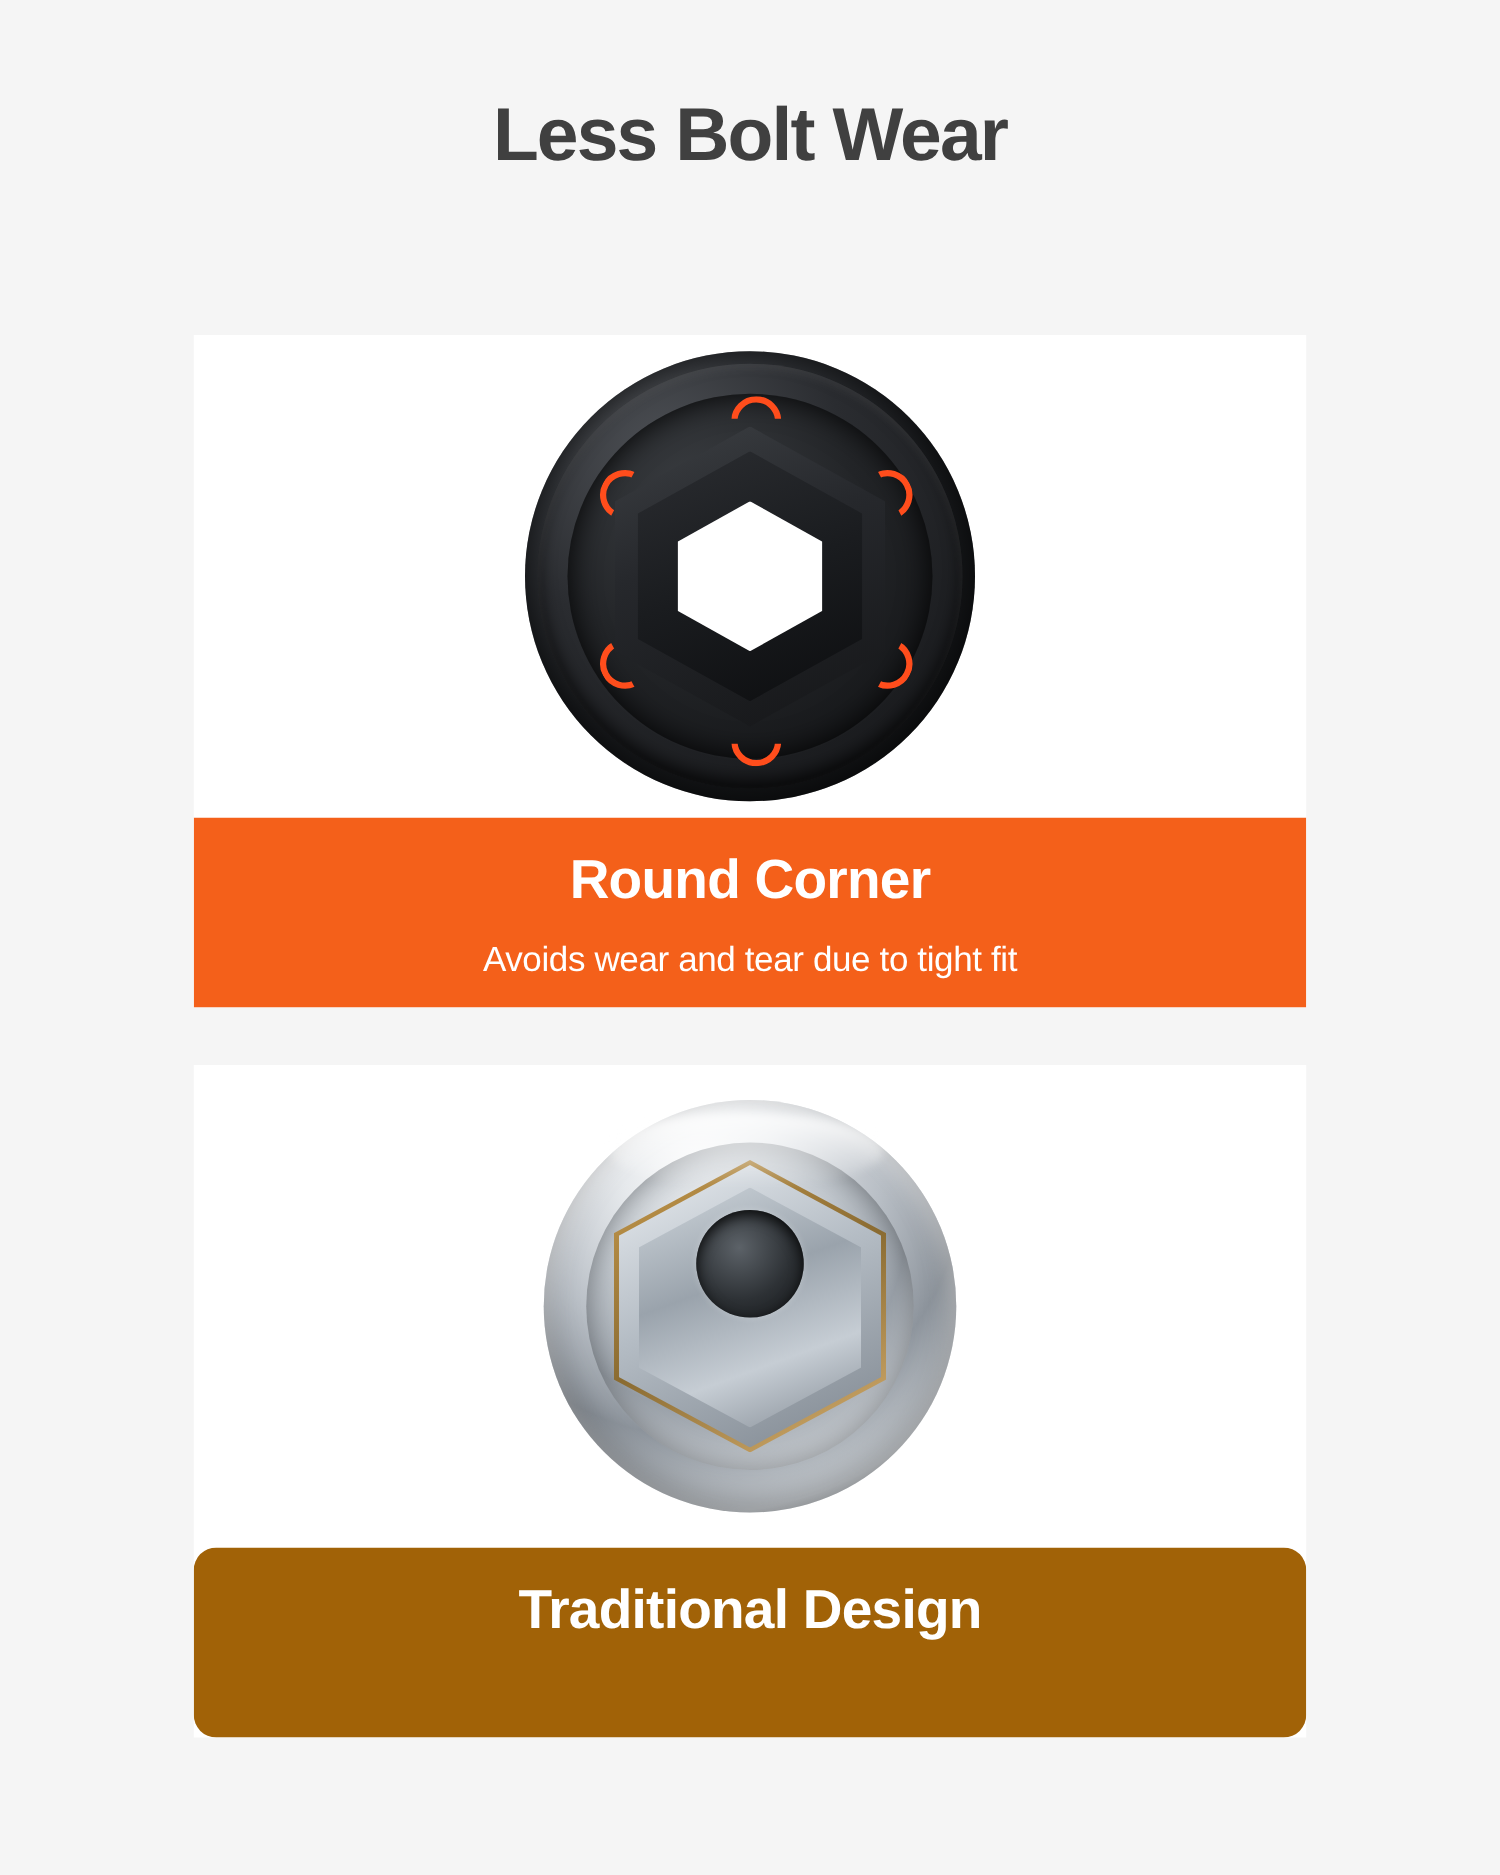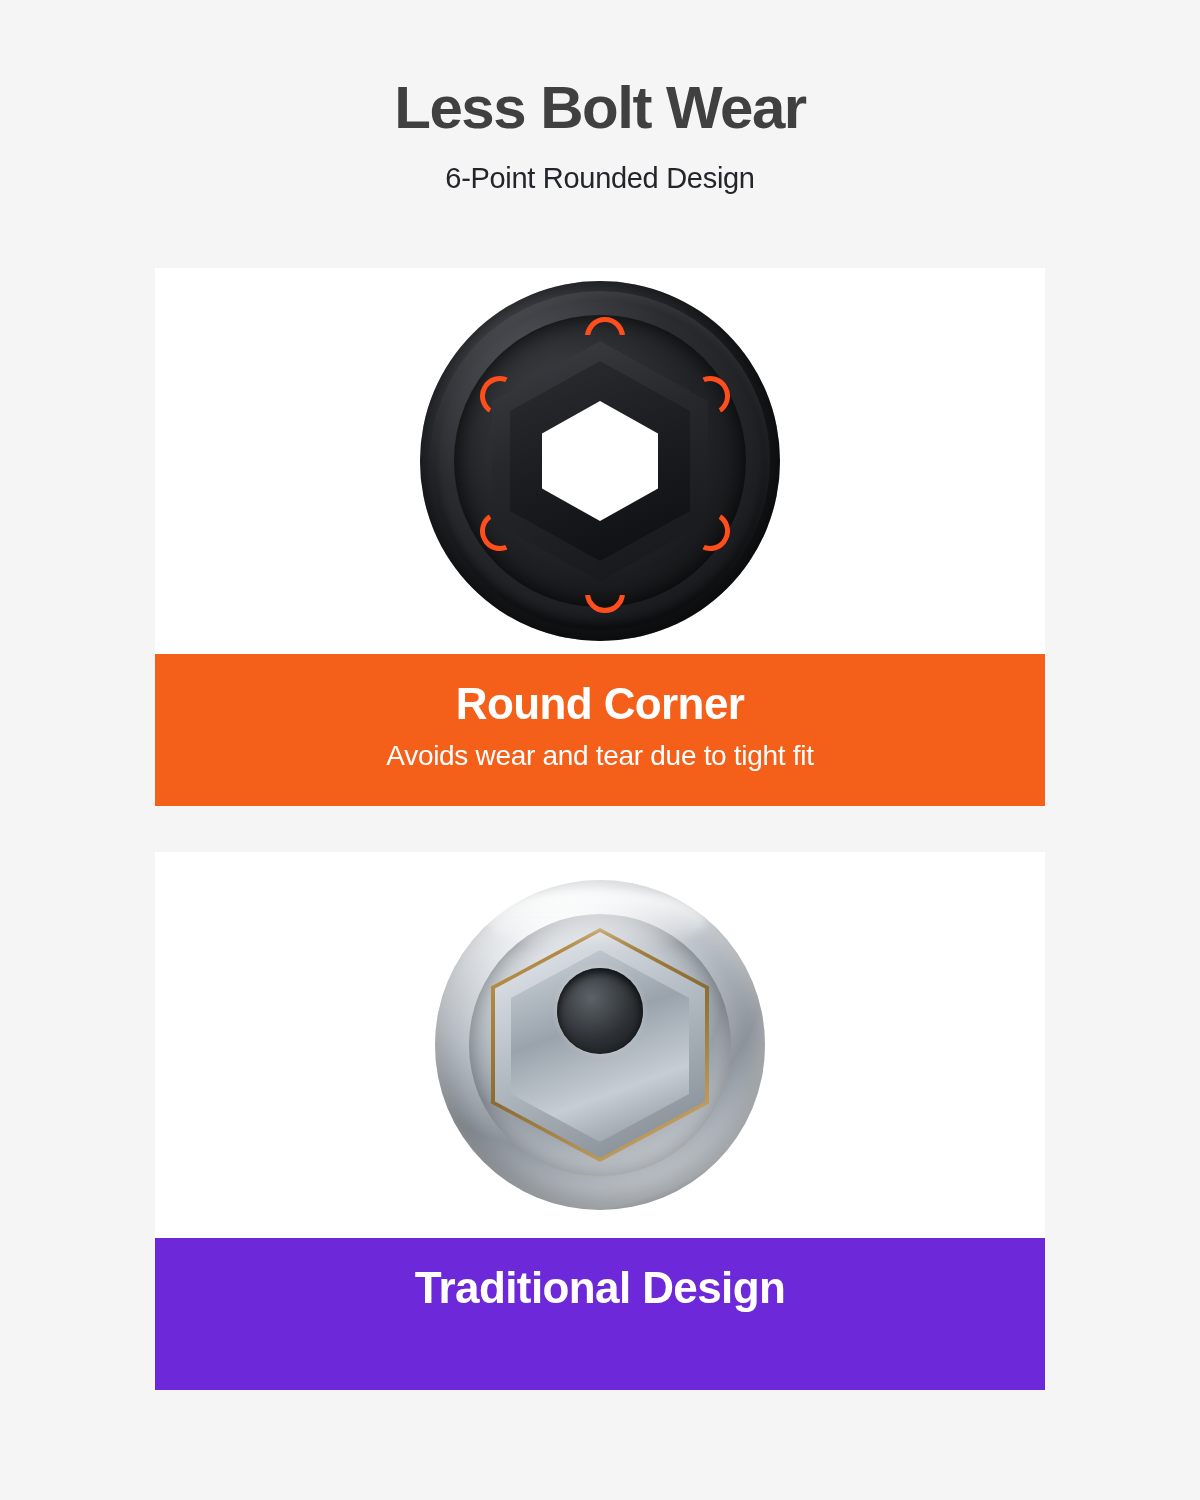--- a/index.html
+++ b/index.html
@@ -60,32 +60,32 @@
     overflow: hidden;
   }
 
   .caption {
     height: 152px;
     box-sizing: border-box;
     padding-top: 26px;
     text-align: center;
   }
   .caption.orange { background: #f4601a; }
-  .caption.gray   { background: #6d28d9; }
+  .caption.gray   { background: #a16207; border-radius: 18px; }
 
   .caption-title {
     font-size: 44px;
     font-weight: 700;
     color: #ffffff;
     letter-spacing: -0.6px;
     line-height: 1.1;
     margin: 0;
   }
   .caption-sub {
-    margin: 12px 0 0 0;
+    margin: 24px 0 0 0;
     font-size: 28px;
     font-weight: 400;
     color: #ffffff;
     letter-spacing: -0.3px;
   }
 
   
   .socket-a-wrap {
     position: absolute;
     left: 50%;
@@ -217,21 +217,20 @@
     filter: blur(4px);
   }
 </style>
 </head>
 <body>
 
 <div class="page">
 
   <div class="header">
     <h1 class="headline">Less Bolt Wear</h1>
-    <p class="subheadline">6-Point Rounded Design</p>
   </div>
 
   <div class="card card-a">
     <div class="photo">
       <div class="socket-a-wrap">
         <div class="socket-a-outer"></div>
         <div class="socket-a-ring"></div>
         <div class="socket-a-ring2"></div>
         <div class="hex-outer"></div>
         <div class="hex-inner"></div>

